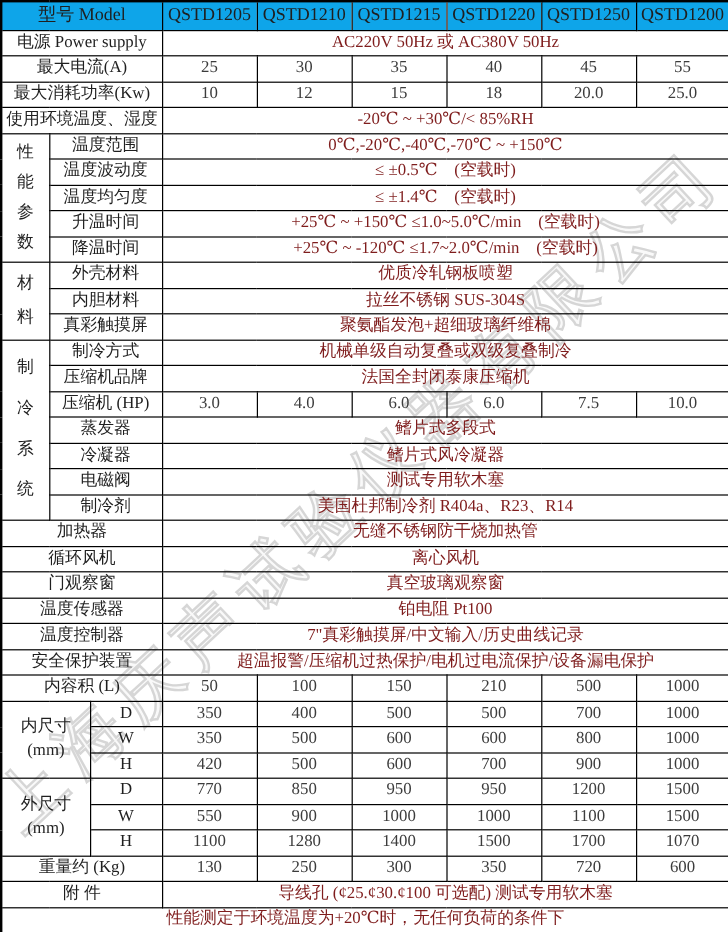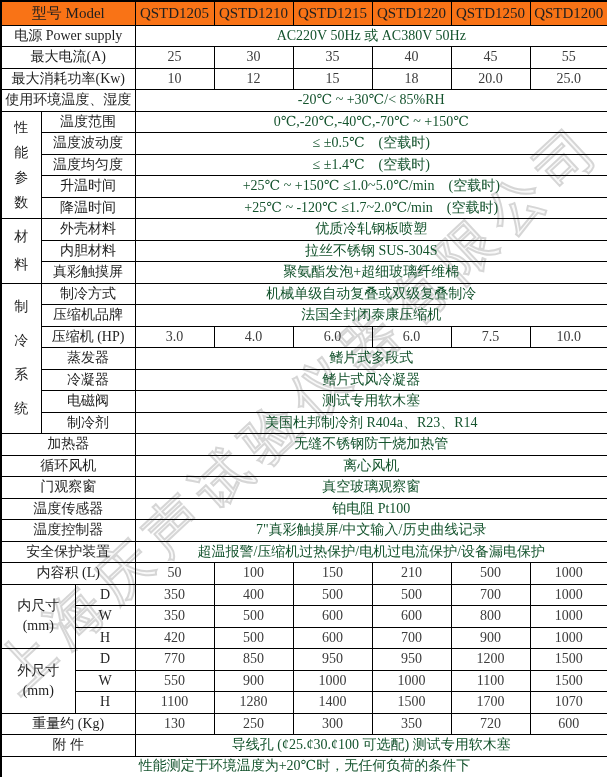--- a/index.html
+++ b/index.html
@@ -24,23 +24,23 @@
     width:607px; height:777px; border-collapse:collapse; table-layout:fixed;
     position:relative; z-index:1; border:2px solid #000;
   }
   td {
     border:1px solid #000; text-align:center; vertical-align:middle;
     padding:0 1px; font-size:14px; color:#1f1f1f; overflow:hidden;
     line-height:1.15;
   }
   tr { height:21.5px; }
   tr.hdr-row { height:24px; }
-  td.hdr { background:#f97316; font-size:15px; }
+  td.hdr { background:#0ea5e9; font-size:15px; }
   td.num { color:#3c3c3c; }
-  td.val { color:#14532d; }
+  td.val { color:#7f1d1d; }
   td.vlabel { white-space:pre-line; font-size:14px; }
   td.vl-perf { line-height:25px; }
   td.vl-mat  { line-height:28px; }
   td.vl-ref  { line-height:34px; }
   td.dimlbl  { line-height:20px;text-align:center; }
 </style>
 </head>
 <body>
 
 <div class="watermark">上海庆声试验仪器有限公司</div>

